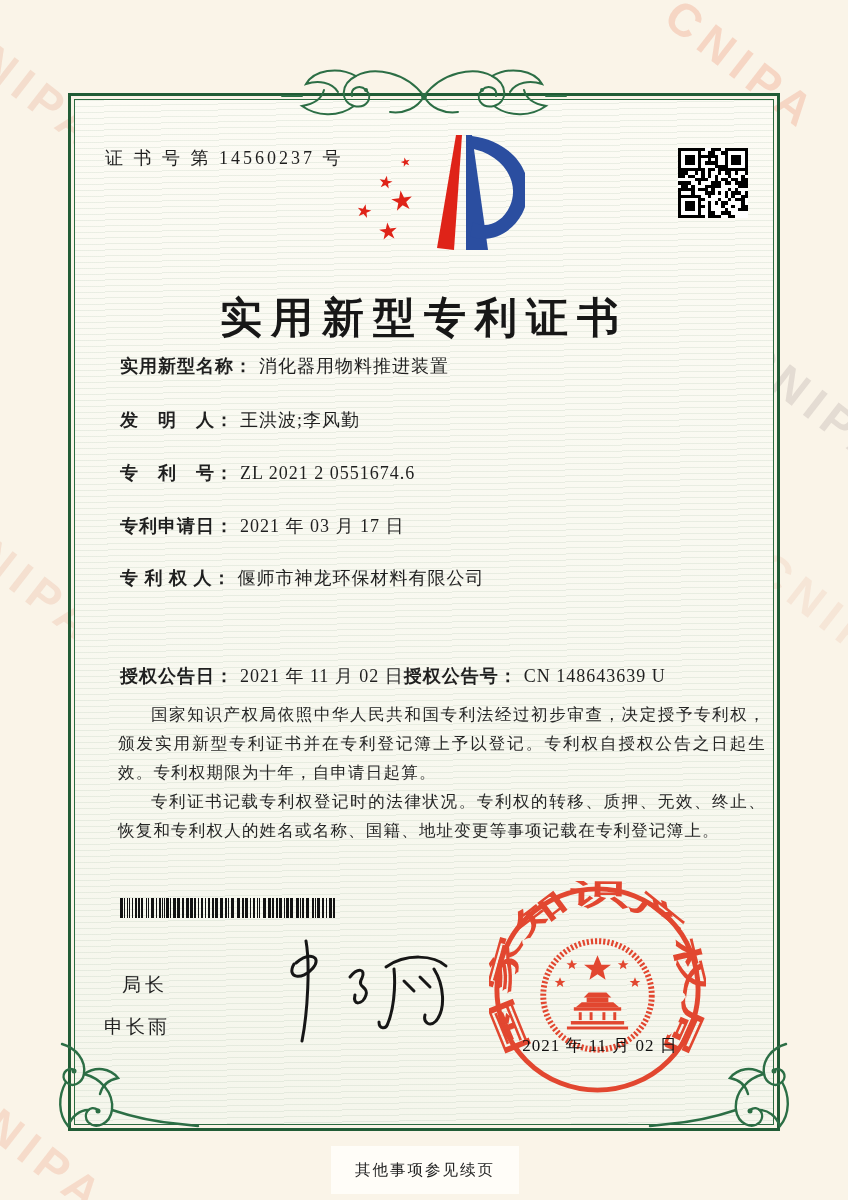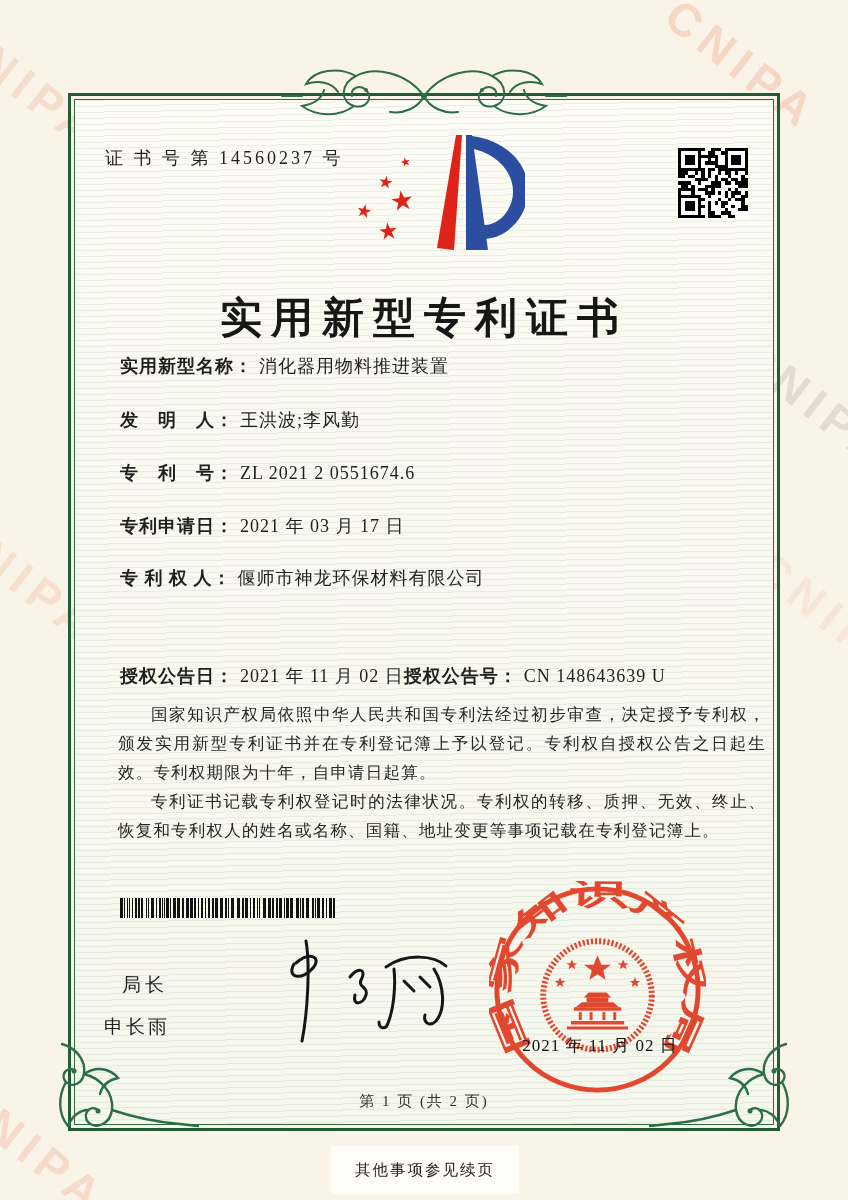--- a/index.html
+++ b/index.html
@@ -424,16 +424,15 @@
         <rect x="-8" y="17" width="3" height="8"></rect>
         <rect x="5" y="17" width="3" height="8"></rect>
         <rect x="16" y="17" width="3" height="8"></rect>
         <rect x="-27" y="26" width="54" height="3.5"></rect>
         <rect x="-31" y="31.5" width="62" height="3"></rect>
       </g>
     </g>
   </svg>
   <div class="seal-date">2021 年 11 月 02 日</div>
 
-  <div class="page-num">第 1 页 (共 2 页)</div>
   <div class="cont-note">其他事项参见续页</div>
 
 </div>
 
 </body></html>

